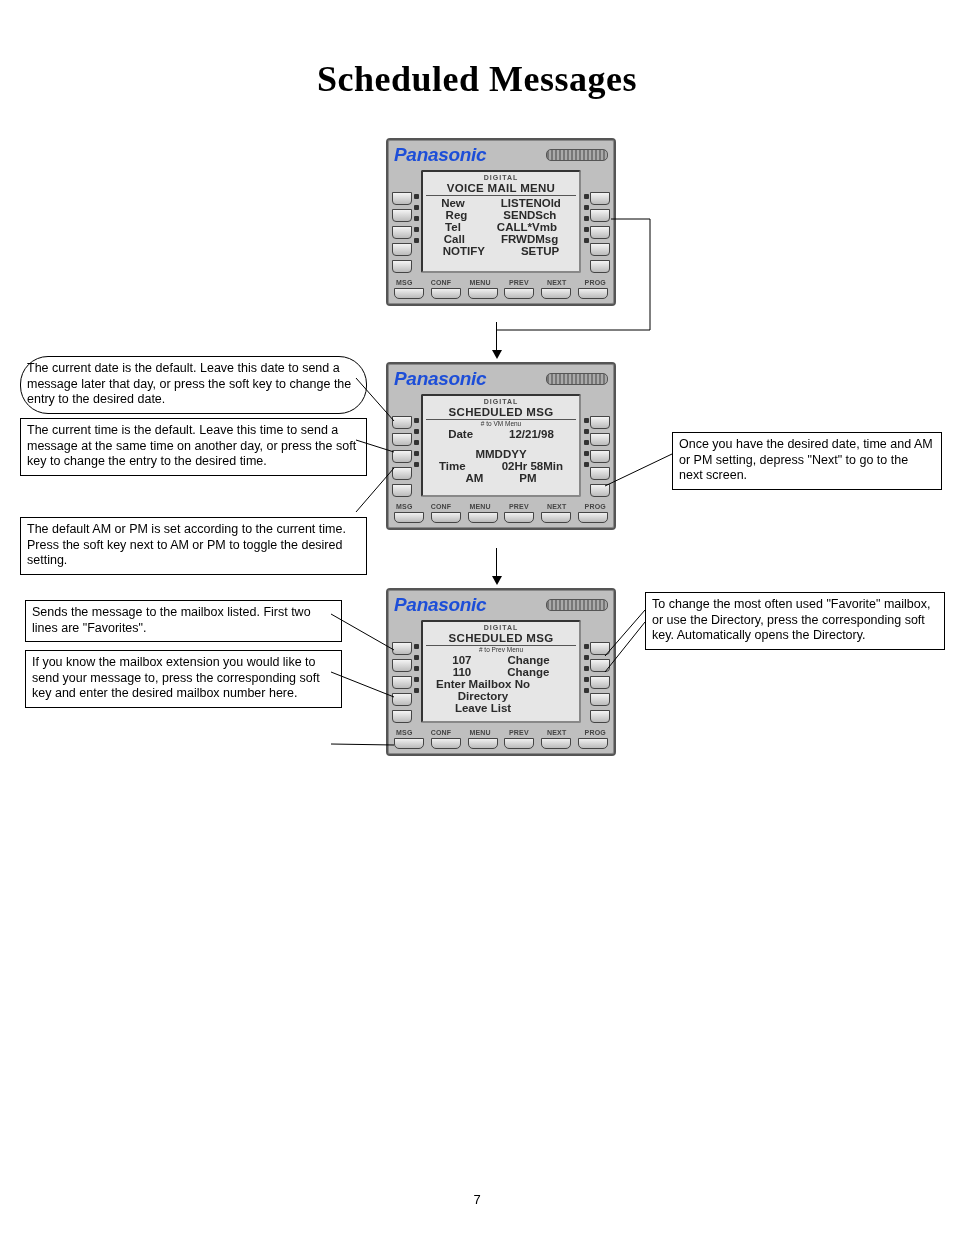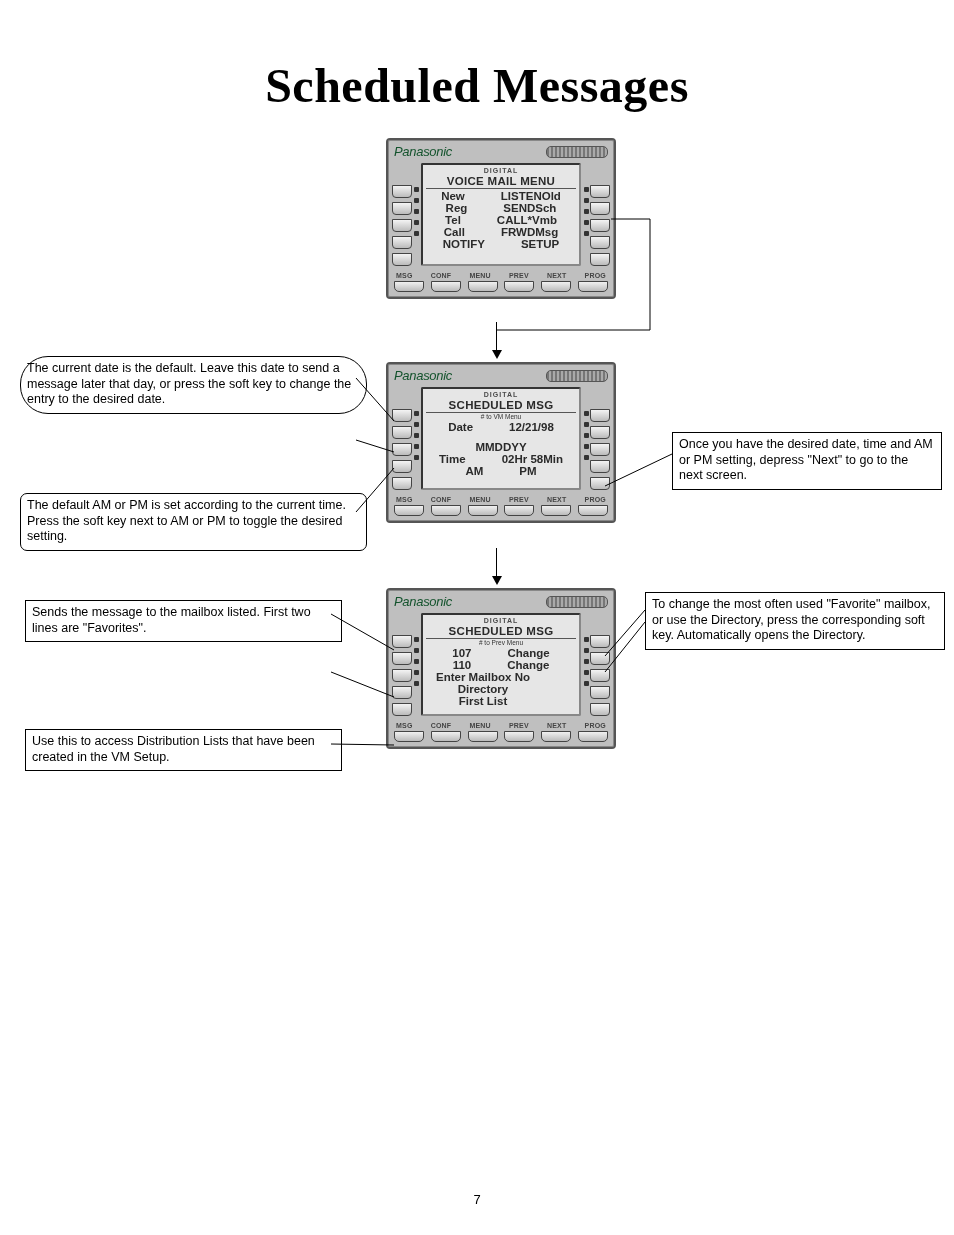--- a/index.html
+++ b/index.html
@@ -15,21 +15,21 @@
     width: 954px;
     height: 1235px;
   }
   .title {
     position: absolute;
     top: 58px;
     left: 0;
     width: 954px;
     text-align: center;
     font-family: "Comic Sans MS", "Marker Felt", "Segoe Script", cursive;
-    font-size: 48px;
+    font-size: 36px;
     font-weight: 600;
     letter-spacing: 0.5px;
   }
   .pagenum {
     position: absolute;
     bottom: 28px;
     left: 0;
     width: 954px;
     text-align: center;
     font-size: 13px;
@@ -59,24 +59,24 @@
     font-size: 0;   
   }
   .phone-top {
     display: flex;
     justify-content: space-between;
     align-items: center;
     padding: 4px 6px 2px 6px;
   }
   .brand {
     font-family: Arial, sans-serif;
-    font-weight: normal;
+    font-weight: bold;
     font-style: italic;
-    font-size: 13px;
-    color: #14532d;
+    font-size: 19px;
+    color: #1d4ed8;
     letter-spacing: -0.3px;
   }
   .speaker {
     width: 60px;
     height: 10px;
     border: 1px solid #555;
     border-radius: 5px;
     background: repeating-linear-gradient(to right,#777 0 2px,#aaa 2px 4px);
   }
   .lcd-area {
@@ -419,21 +419,21 @@
             <span>Enter Mailbox No</span>
             <span class="val"></span>
             <span></span>
           </div>
           <div class="lcd-row">
             <span>Directory</span>
             <span class="val"></span>
             <span></span>
           </div>
           <div class="lcd-row">
-            <span>First List</span>
+            <span>Leave List</span>
             <span class="val"></span>
             <span></span>
           </div>
         </div>
         <div class="dot-col">
           <div class="dot"></div>
           <div class="dot"></div>
           <div class="dot"></div>
           <div class="dot"></div>
           <div class="dot"></div>
@@ -466,26 +466,27 @@
       </div>
     </div>
 
   <div class="arrow-down" style="top:322px; height:28px;"></div>
   <div class="arrow-head" style="top:350px; left:491.5px;"></div>
 
   <div class="arrow-down" style="top:548px; height:28px;"></div>
   <div class="arrow-head" style="top:576px; left:491.5px;"></div>
 
   <div class="callout callout-left" style="top:356px;border-radius:28px;">The current date is the default.  Leave this date to send a message later that day, or press the soft key to change the entry to the desired date.</div>
-  <div class="callout callout-left" style="top:493px;border-radius:7px;">The default AM or PM is set according to the current time.  Press the soft key next to AM or PM to toggle the desired setting.</div>
+  <div class="callout callout-left" style="top:418px;">The current time is the default.  Leave this time to send a message at the same time on another day, or press the soft key to change the entry to the desired time.</div>
+  <div class="callout callout-left" style="top:517px;">The default AM or PM is set according to the current time.  Press the soft key next to AM or PM to toggle the desired setting.</div>
 
   <div class="callout callout-right" style="top:432px;">Once you have the desired date, time and AM or PM setting, depress "Next" to go to the next screen.</div>
 
   <div class="callout callout-left2" style="top:600px;">Sends the message to the mailbox listed.   First two lines are "Favorites".</div>
-  <div class="callout callout-left2" style="top:729px;">Use this to access Distribution Lists that have been created in the VM Setup.</div>
+  <div class="callout callout-left2" style="top:650px;">If you know the mailbox extension you would like to send your message to, press the corresponding soft key and enter the desired mailbox number here.</div>
 
   <div class="callout callout-right2" style="top:592px;">To change the most often used "Favorite" mailbox, or use the Directory, press the corresponding soft key.  Automatically opens the Directory.</div>
 
   <svg class="wires">
     <g stroke="#000" stroke-width="1" fill="none">
 
       <path d="M 611 219 L 650 219 L 650 330 L 497 330"></path>
 
       <path d="M 356 378 L 394 421"></path>
       <path d="M 356 440 L 394 452"></path>

